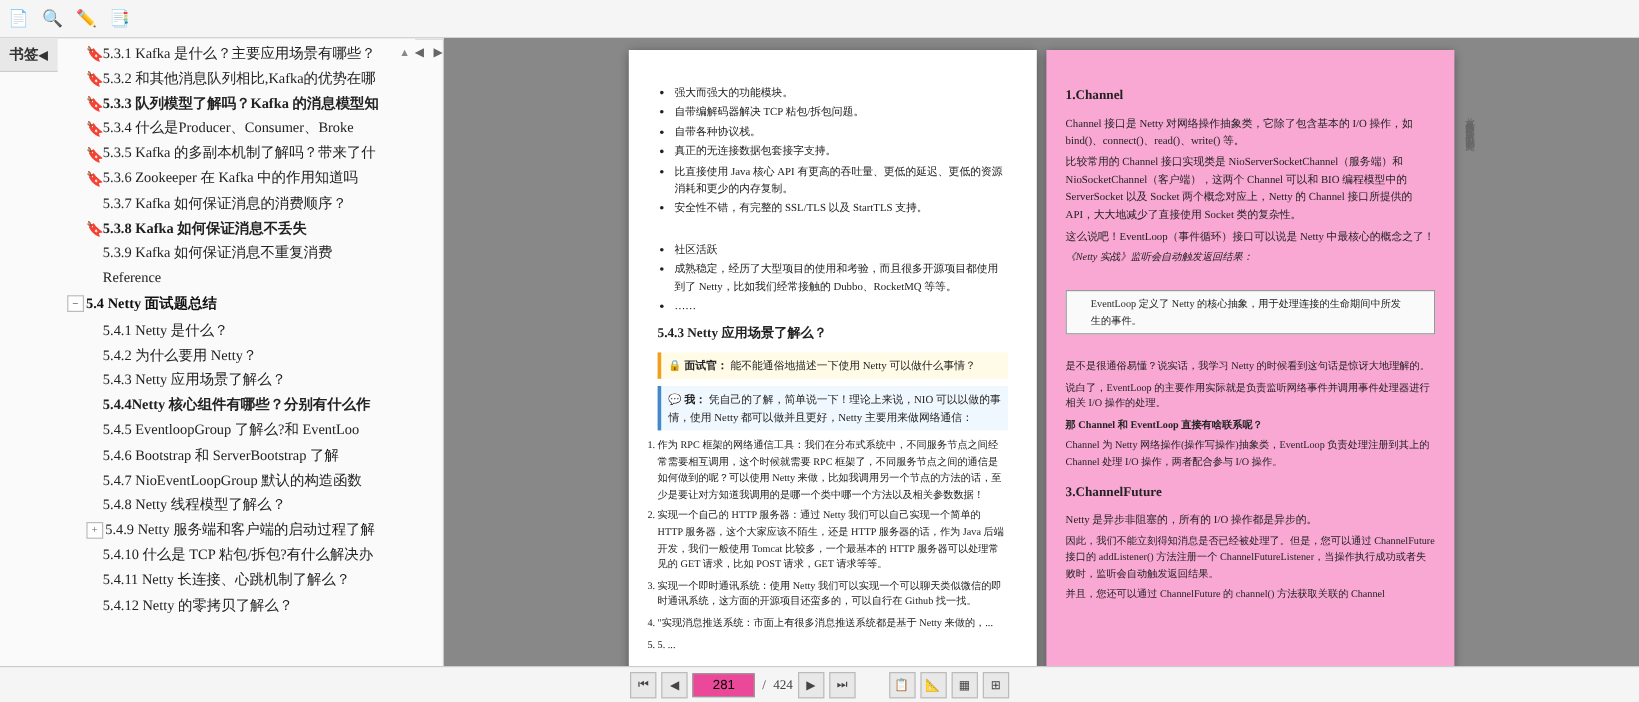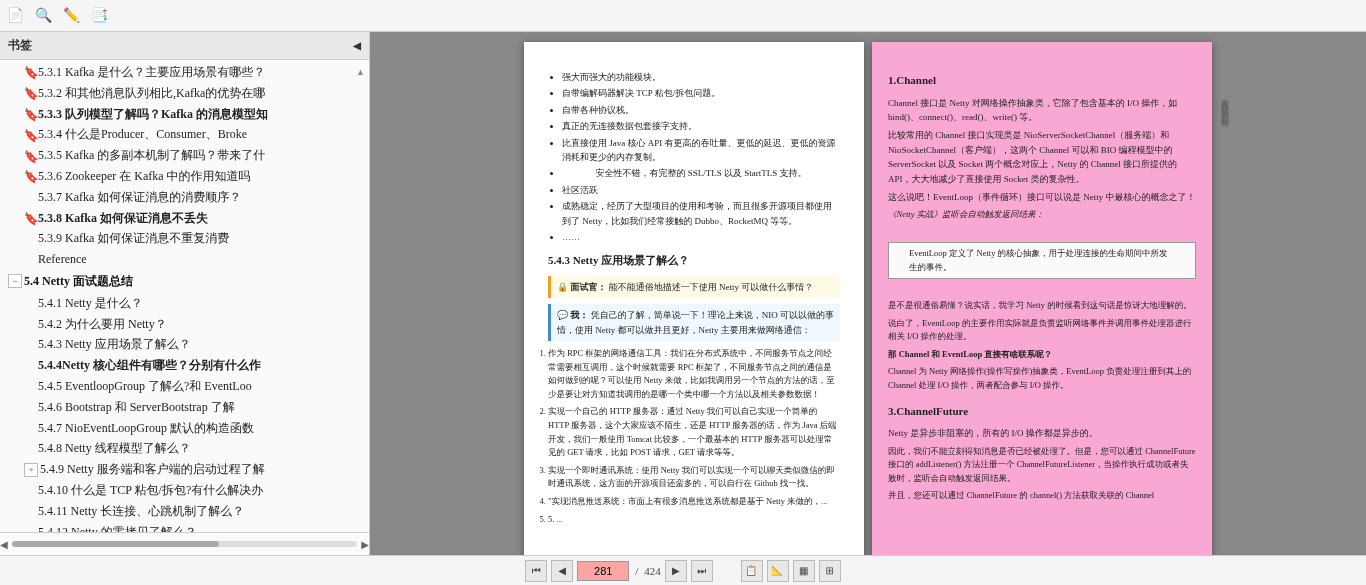--- a/index.html
+++ b/index.html
@@ -33,21 +33,21 @@
       overflow: hidden;
     }
 
     
     .left-panel {
       width: 370px;
       min-width: 370px;
       background: #fafafa;
       border-right: 1px solid #ccc;
       display: flex;
-      flex-direction: column;
+      flex-direction: row;
       overflow: hidden;
     }
 
     .left-panel-header {
       height: 28px;
       background: #e8e8e8;
       border-bottom: 1px solid #ccc;
       display: flex;
       align-items: center;
       padding: 0 8px;
@@ -240,21 +240,21 @@
       cursor: pointer;
       font-size: 10px;
       color: #444;
     }
 
     .page-input {
       width: 52px; height: 20px;
       border: 1px solid #999;
       text-align: center;
       font-size: 11px;
-      background: #fca5a5;
+      background: #ec4899;
     }
 
     .page-sep {
       font-size: 11px;
       color: #444;
       padding: 0 2px;
     }
 
     .toc-scroll-btn {
       display: flex;
@@ -415,21 +415,21 @@
 
       <div class="page">
         <div class="page-content">
 
           <ul style="margin-left:14px; margin-bottom:6px;">
             <li style="font-size:9px; margin-bottom:2px;">强大而强大的功能模块。</li>
             <li style="font-size:9px; margin-bottom:2px;">自带编解码器解决 TCP 粘包/拆包问题。</li>
             <li style="font-size:9px; margin-bottom:2px;">自带各种协议栈。</li>
             <li style="font-size:9px; margin-bottom:2px;">真正的无连接数据包套接字支持。</li>
             <li style="font-size:9px; margin-bottom:2px;">比直接使用 Java 核心 API 有更高的吞吐量、更低的延迟、更低的资源消耗和更少的内存复制。</li>
-            <li style="font-size:9px; margin-bottom:2px;text-align:center;">安全性不错，有完整的 SSL/TLS 以及 StartTLS 支持。</li>
+            <li style="font-size:9px; margin-bottom:20px;">安全性不错，有完整的 SSL/TLS 以及 StartTLS 支持。</li>
             <li style="font-size:9px; margin-bottom:2px;">社区活跃</li>
             <li style="font-size:9px; margin-bottom:2px;">成熟稳定，经历了大型项目的使用和考验，而且很多开源项目都使用到了 Netty，比如我们经常接触的 Dubbo、RocketMQ 等等。</li>
             <li style="font-size:9px; margin-bottom:2px;">……</li>
           </ul>
 
           <h3>5.4.3 Netty 应用场景了解么？</h3>
 
           <div class="question-block">
             <span style="font-weight:bold;">🔒 面试官：</span>
             <span>能不能通俗地描述一下使用 Netty 可以做什么事情？</span>

